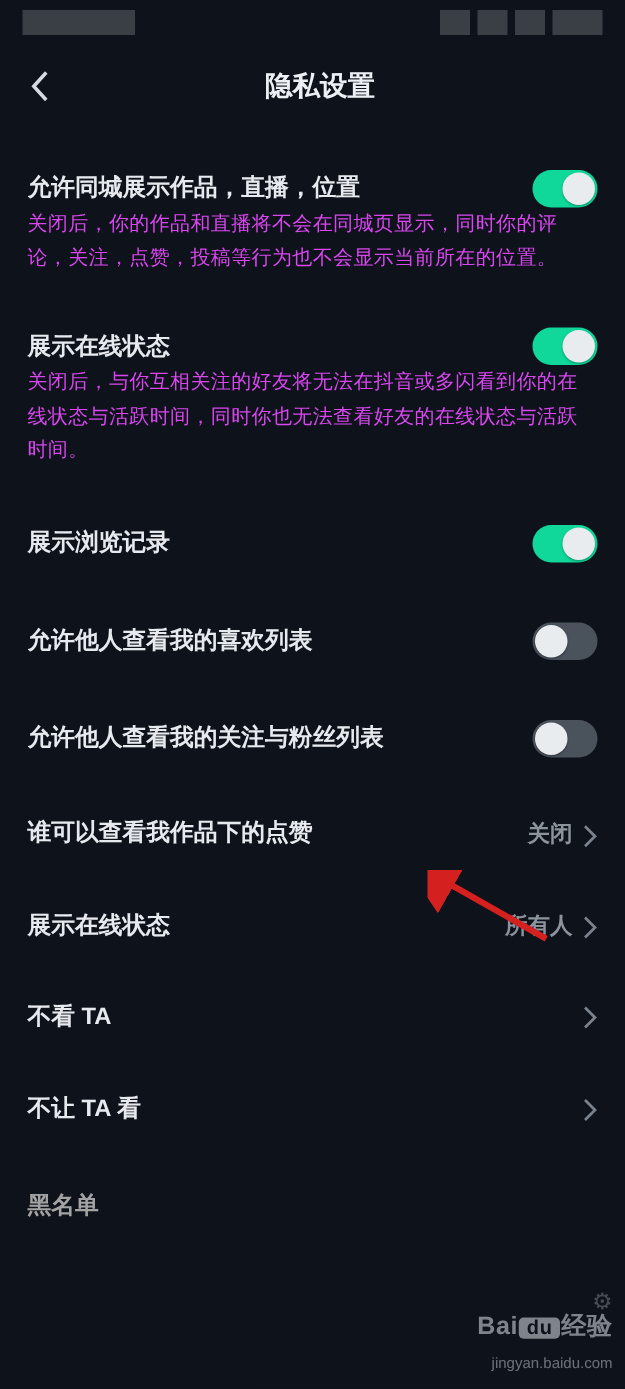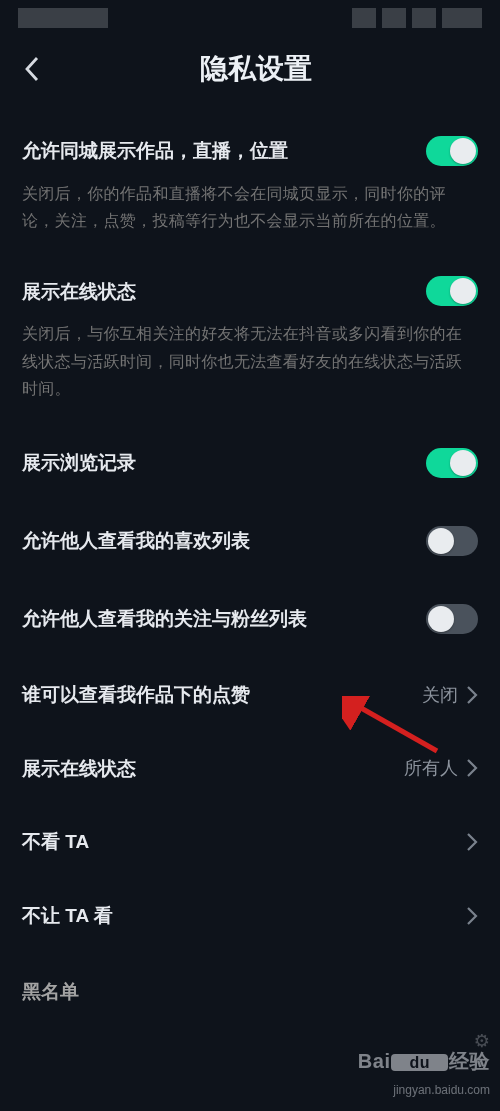--- a/index.html
+++ b/index.html
@@ -40,21 +40,21 @@
     .back {
       width: 32px; height: 32px;
       display: flex; align-items: center; justify-content: center;
       cursor: pointer;
     }
     .back svg { width: 18px; height: 28px; stroke: #d6dae1; stroke-width: 2.8; fill: none; }
     .title {
       position: absolute;
       left: 12px; right: 0;
       text-align: center;
-      font-size: 28px;
+      font-size: 22px;
       font-weight: 600;
       color: #ecf0f5;
       pointer-events: none;
       font-family: Liberation Serif, serif;
     }
 
     .list { padding: 0 22px; }
 
     .item {
       padding: 20px 0 22px;
@@ -67,23 +67,23 @@
       justify-content: space-between;
       gap: 23px;
     }
     .label {
       font-size: 19px;
       font-weight: 600;
       color: #e6e9ee;
       line-height: 1.35;
     }
     .desc {
-      margin-top: 14px;
+      margin-top: 0;
       font-size: 16px;
-      color: #737373;
+      color: #d946ef;
       line-height: 1.7;
       letter-spacing: 0.3px;
     }
 
     .toggle {
       flex:0 0 auto;
       width: 52px; height: 30px;
       border-radius: 15px;
       position: relative;
       transition: background .15s;
@@ -95,24 +95,25 @@
       background: #e9ecef;
       box-shadow: 0 1px 2px rgba(0,0,0,.3);
     }
     .toggle.on { background: #0fd89a; }
     .toggle.on .knob { right: 2px; }
     .toggle.off { background: #4a525c; }
     .toggle.off .knob { left: 2px; }
 
     .value-col {
       display: flex;
-      align-items: center;
+      align-items: flex-end;
       gap: 8px;
       color: #8c939d;
       font-size: 18px;
+      font-weight: bold;
     }
     .chev { width: 12px; height: 20px; }
     .chev svg { width: 12px; height: 20px; stroke: #7a828d; stroke-width: 2.2; fill: none; }
 
     .arrow-annot {
       position: absolute;
       left: 342px;
       top: 696px;
       pointer-events: none;
     }
@@ -128,21 +129,21 @@
     }
     .wm-main {
       font-size: 20px;
       font-weight: 700;
       letter-spacing: .5px;
     }
     .wm-main .du {
       background: rgba(220,224,230,.55);
       color: #0e131b;
       border-radius: 4px;
-      padding: 0 18px;
+      padding: 0 6px;
       margin: 0 1px;
       font-size: 16px;
     }
     .wm-sub {
       font-size: 12px;
       color: rgba(220,224,230,.45);
       margin-top: 12px;
     }
     .wm-paw {
       position: absolute;

